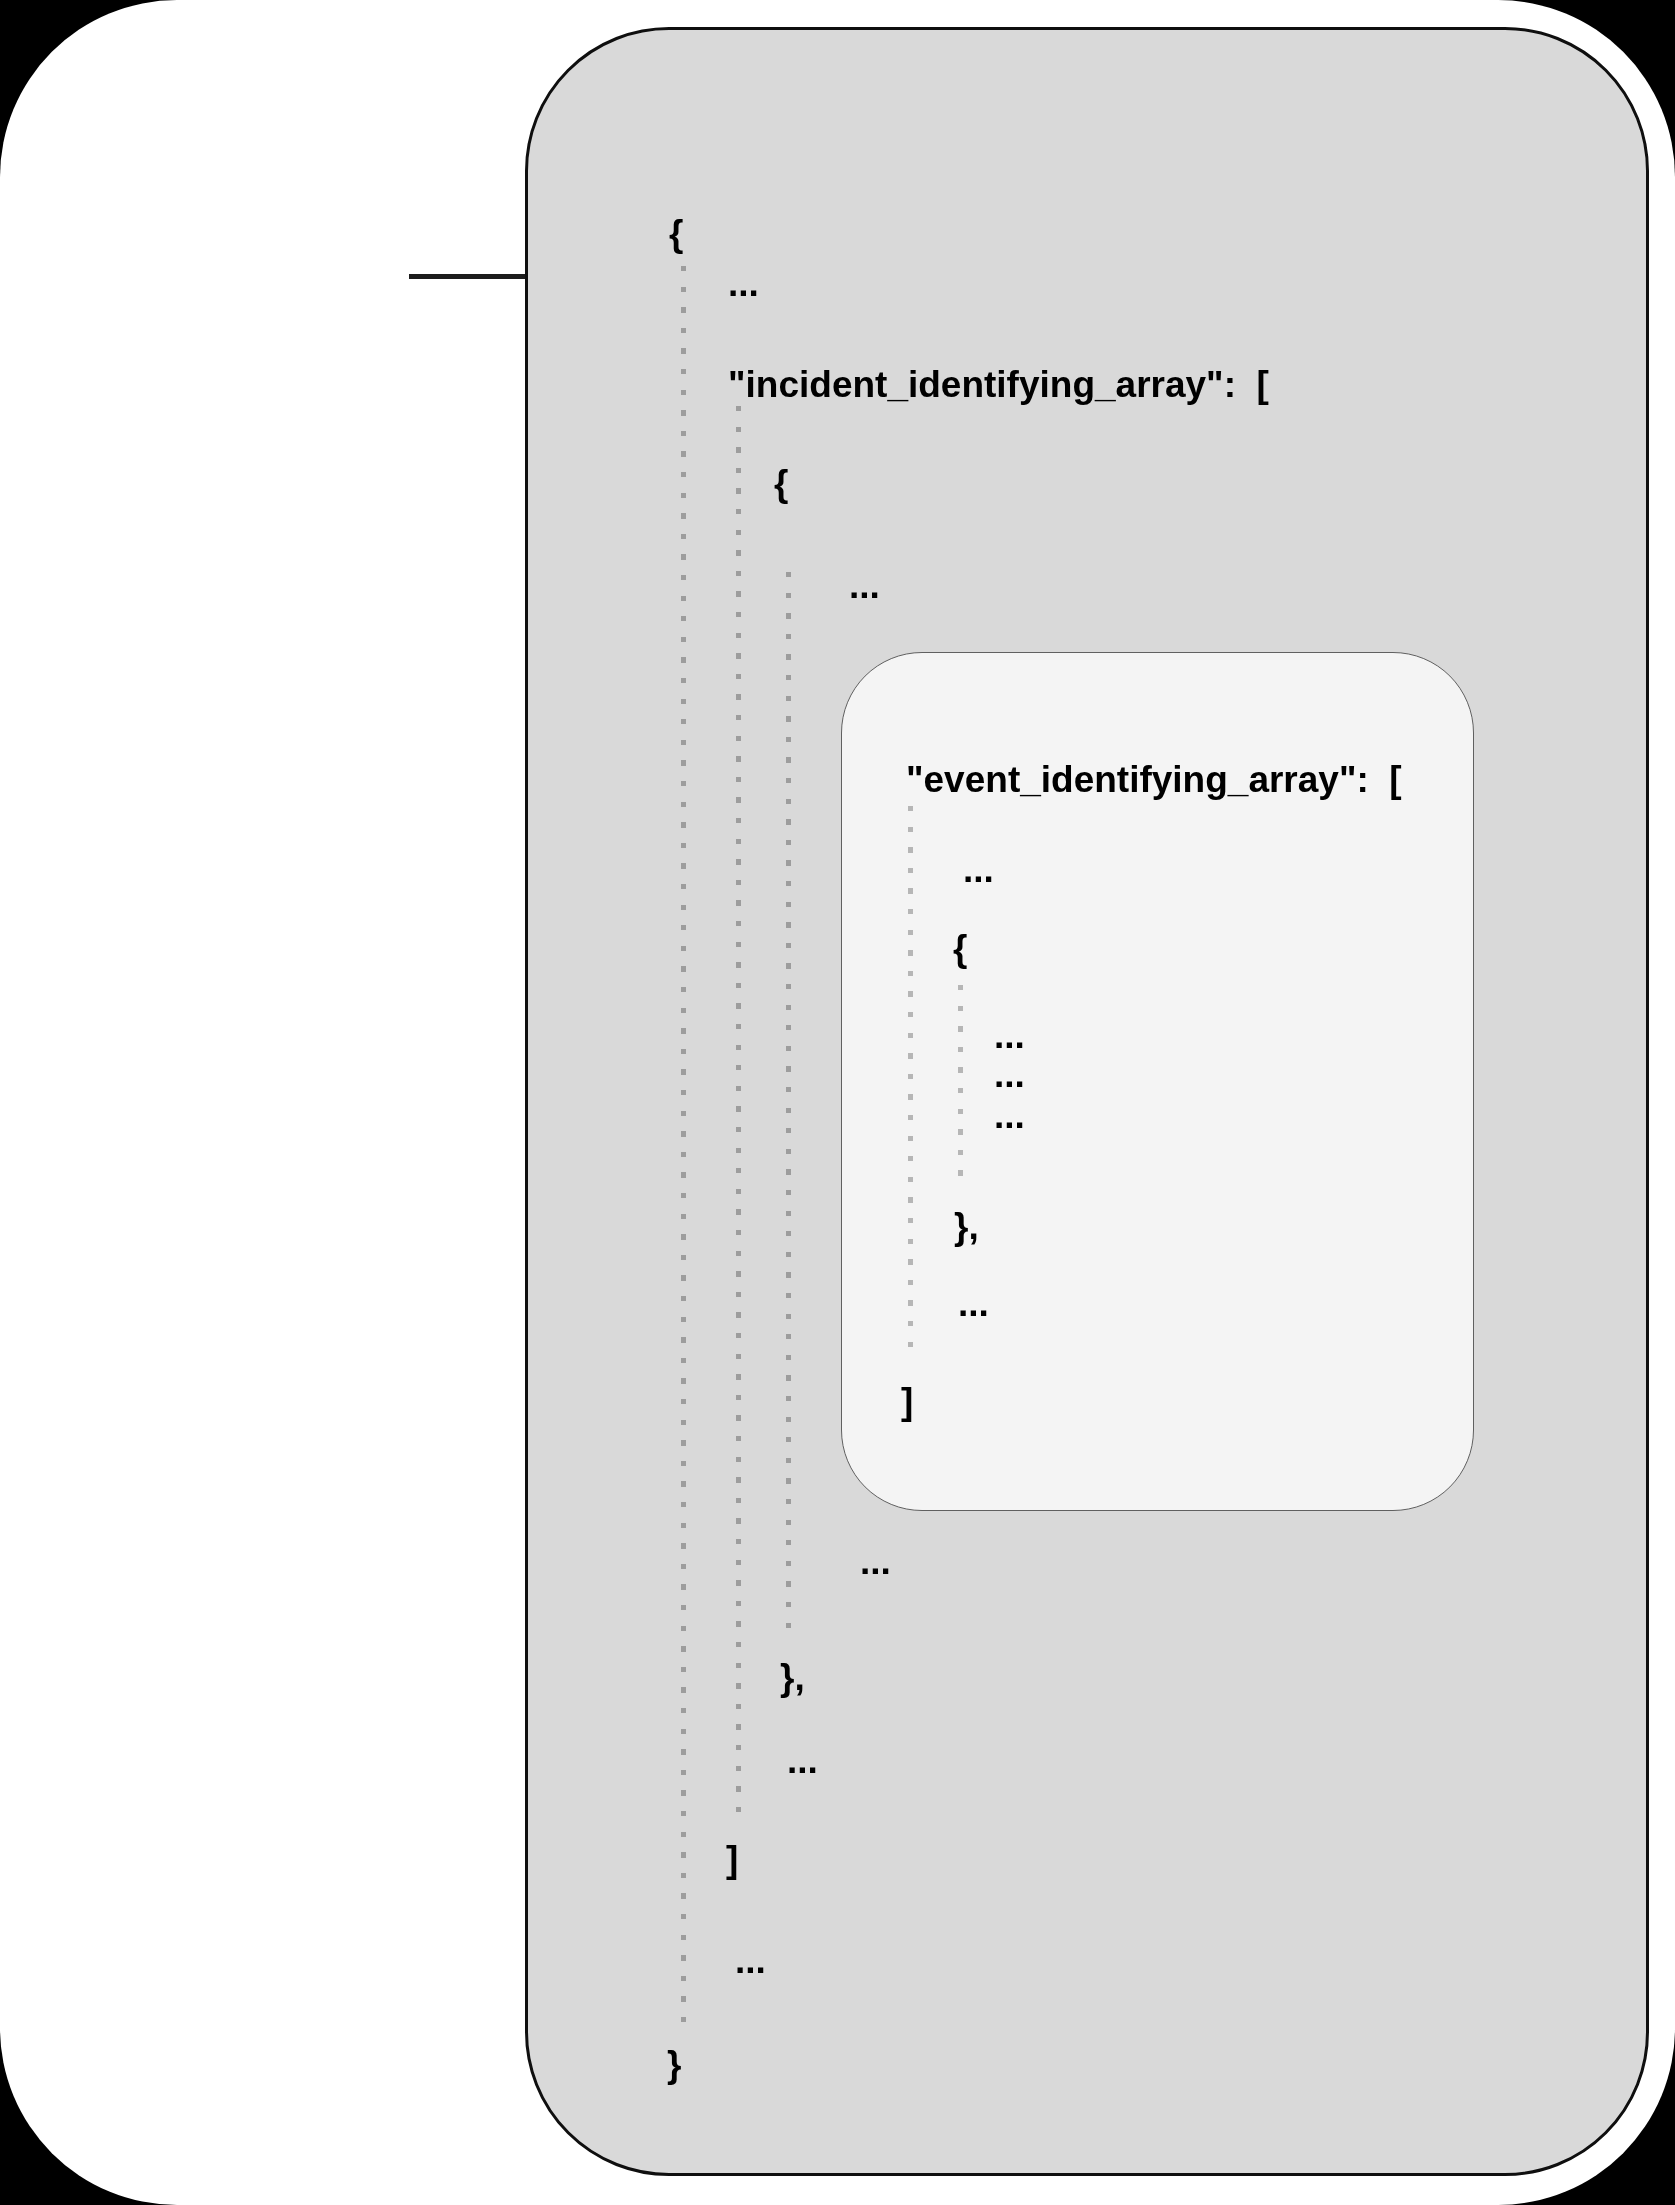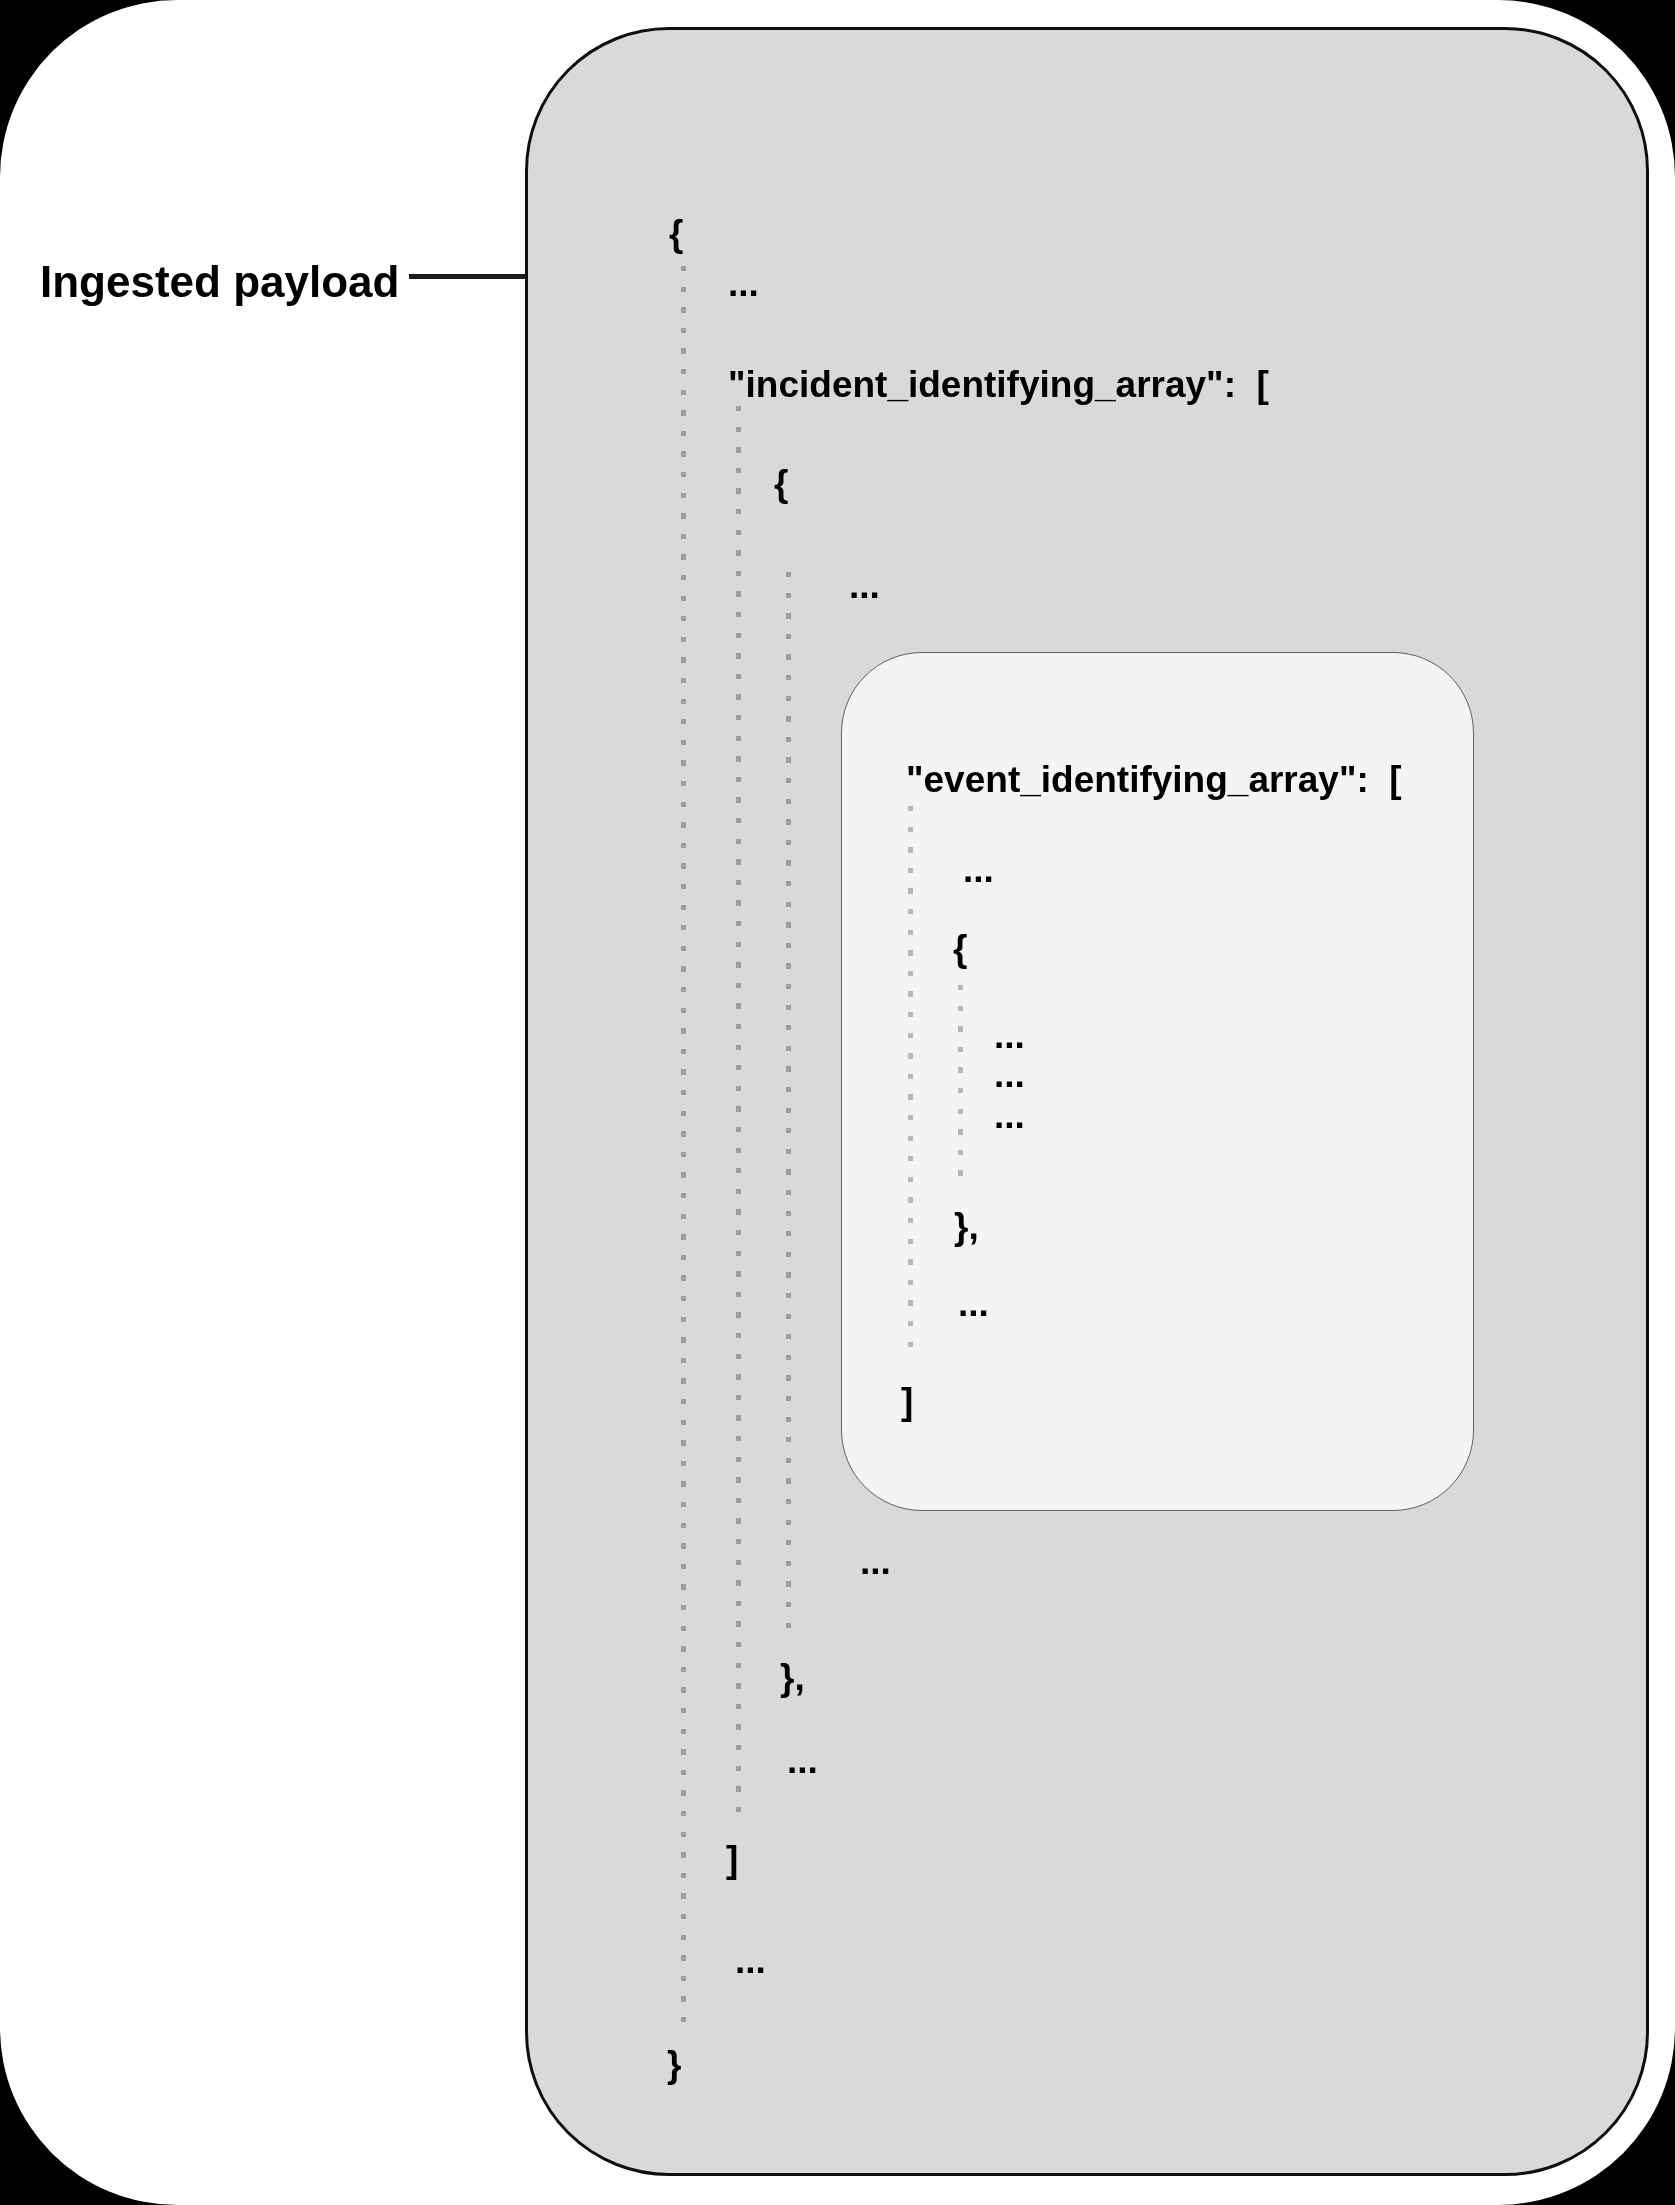--- a/index.html
+++ b/index.html
@@ -63,21 +63,20 @@
     font-size:37px;font-weight:700;color:var(--text);
     line-height:43px;white-space:pre;
     letter-spacing:0;
   }
 </style>
 </head>
 <body>
 
 <div class="canvas">
 
-  <div class="diagram-label">Ingested payload</div>
 
   <div class="connector"></div>
 
   <div class="payload-box"></div>
 
   <div class="event-box"></div>
 
   <div class="guide" style="left:681px;top:266px;height:1757px;"></div>
   <div class="guide" style="left:736px;top:406px;height:1410px;"></div>
   <div class="guide" style="left:786px;top:572px;height:1064px;"></div>

